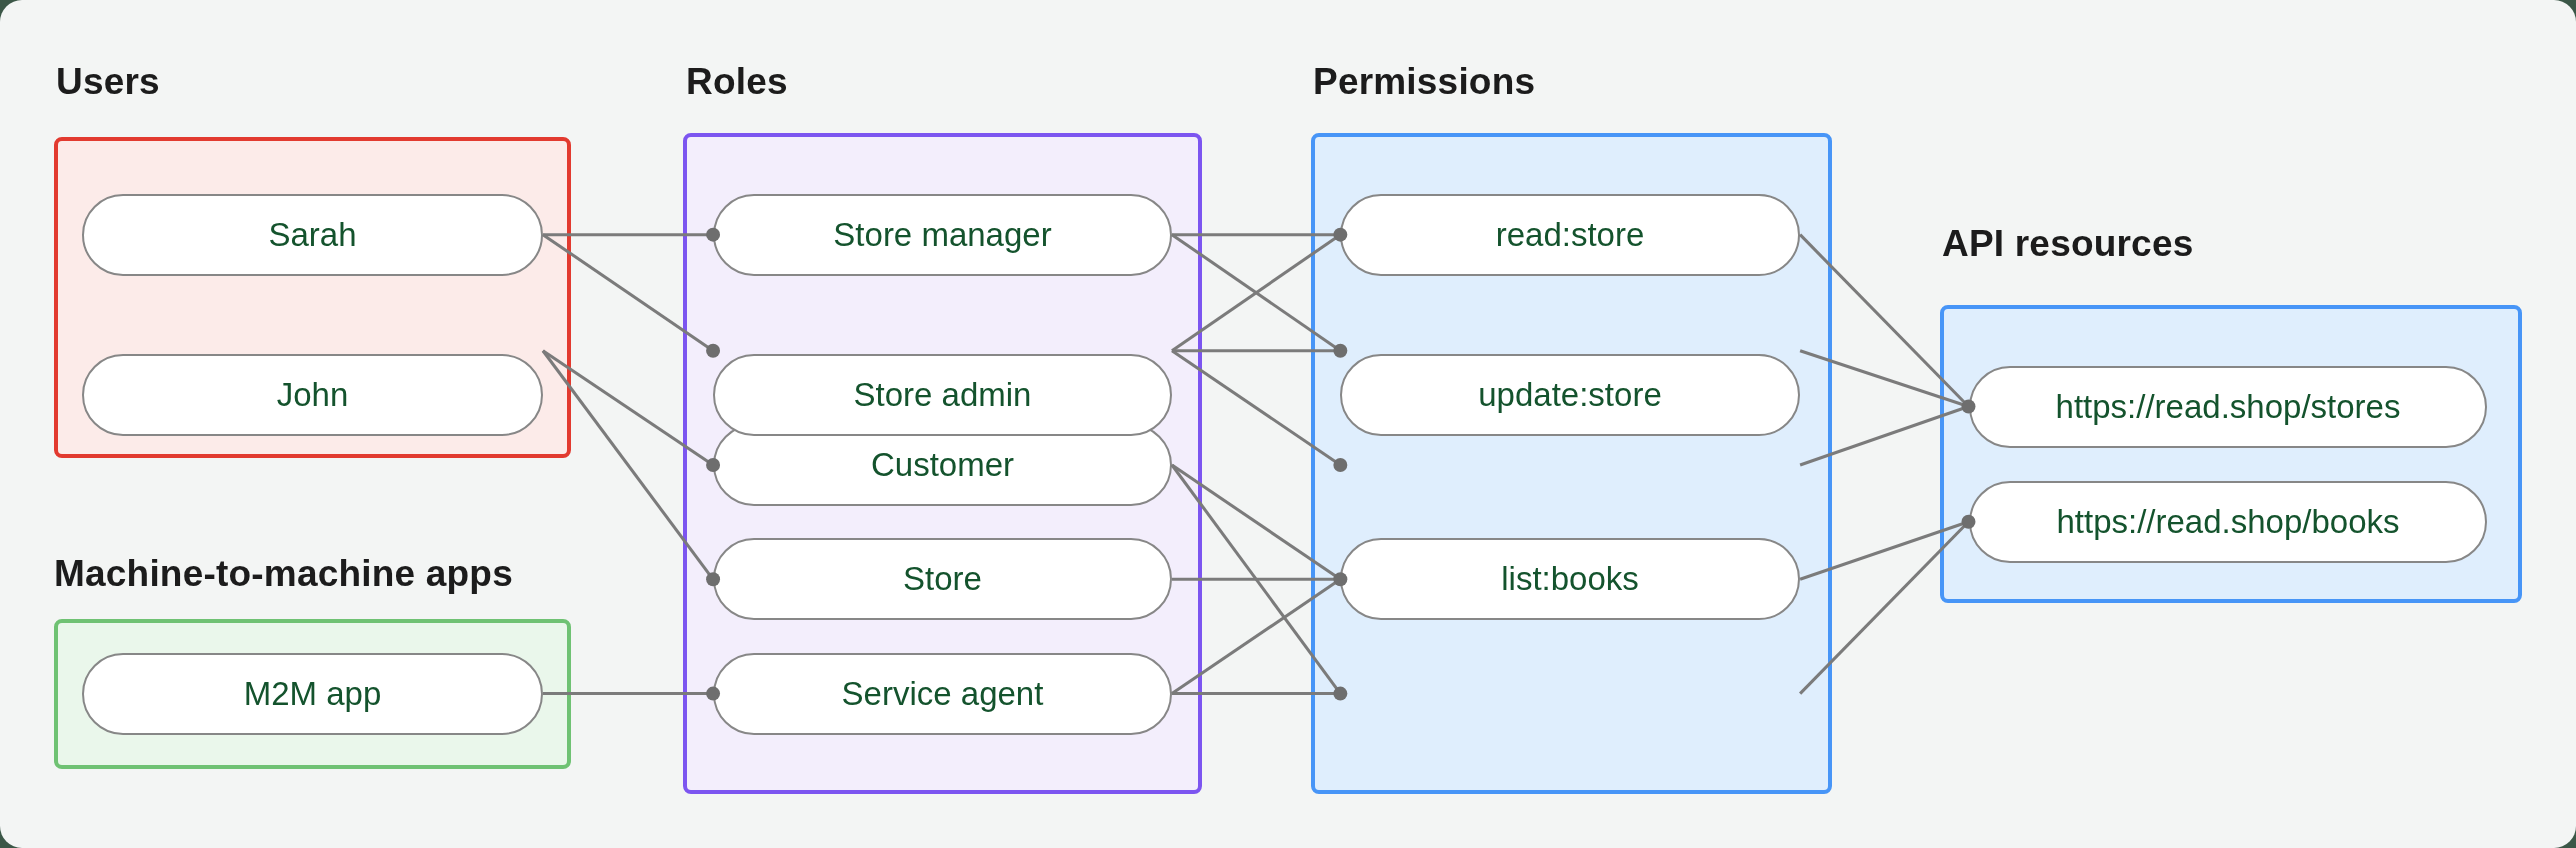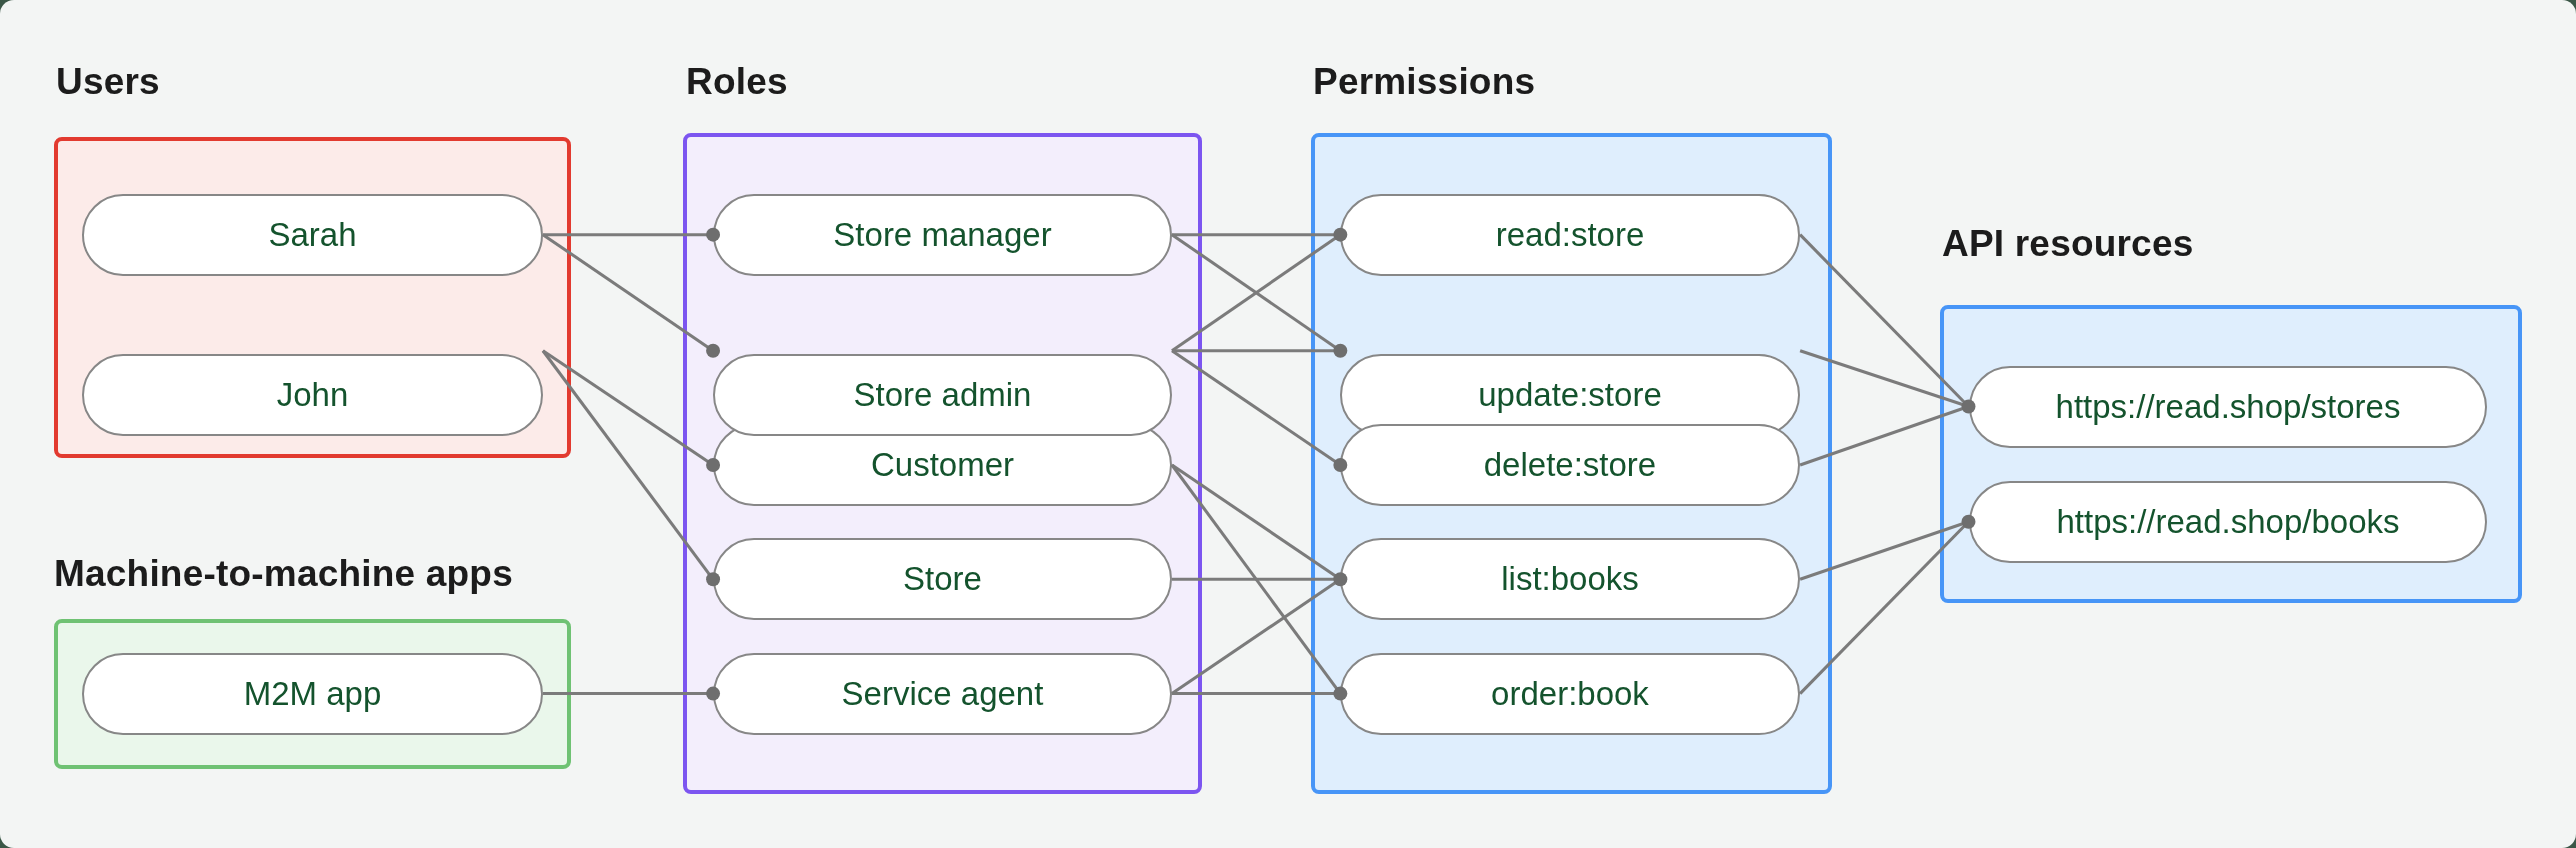--- a/index.html
+++ b/index.html
@@ -6,21 +6,21 @@
     margin: 0;
     padding: 0;
     background: #3b5747;
     font-family: "Liberation Sans", sans-serif;
   }
   .canvas {
     position: relative;
     width: 2576px;
     height: 848px;
     background: #f3f5f4;
-    border-radius: 14px;
+    border-radius: 22px;
     overflow: hidden;
     text-align: center;
   }
   .group-box {
     position: absolute;
     box-sizing: border-box;
     border-radius: 7.9px;
   }
   #box-users       { left: 54px;   top: 137px; width: 517px; height: 321px; background: #fcebe9; border: 4.4px solid #e23a2f; }
   #box-m2m         { left: 54px;   top: 619px; width: 517px; height: 150px; background: #eaf7eb; border: 4.4px solid #6fc273; }
@@ -99,23 +99,21 @@
   <div class="pill col-users row-5">M2M app</div>
 
   <div class="pill col-roles row-1">Store manager</div>
   <div class="pill col-roles row-3">Customer</div>
   <div class="pill col-roles row-2">Store admin</div>
   <div class="pill col-roles row-4">Store</div>
   <div class="pill col-roles row-5">Service agent</div>
 
   <div class="pill col-perms row-1">read:store</div>
   <div class="pill col-perms row-2">update:store</div>
-  <div class="pill col-perms row-3">delete:store</div>
   <div class="pill col-perms row-4">list:books</div>
-  <div class="pill col-perms row-5">order:book</div>
 
   <div class="pill col-api row-api-1">https://read.shop/stores</div>
   <div class="pill col-api row-api-2">https://read.shop/books</div>
 
   <svg id="edge-layer" xmlns="http://www.w3.org/2000/svg" viewBox="0 0 2952 972" width="2576" height="848">
       <line x1="622" y1="269" x2="817" y2="269" stroke="#7b7b7b" stroke-width="3.5"></line>
       <line x1="622" y1="269" x2="817" y2="402" stroke="#7b7b7b" stroke-width="3.5"></line>
       <line x1="622" y1="402" x2="817" y2="533" stroke="#7b7b7b" stroke-width="3.5"></line>
       <line x1="622" y1="402" x2="817" y2="664" stroke="#7b7b7b" stroke-width="3.5"></line>
       <line x1="622" y1="795" x2="817" y2="795" stroke="#7b7b7b" stroke-width="3.5"></line>

